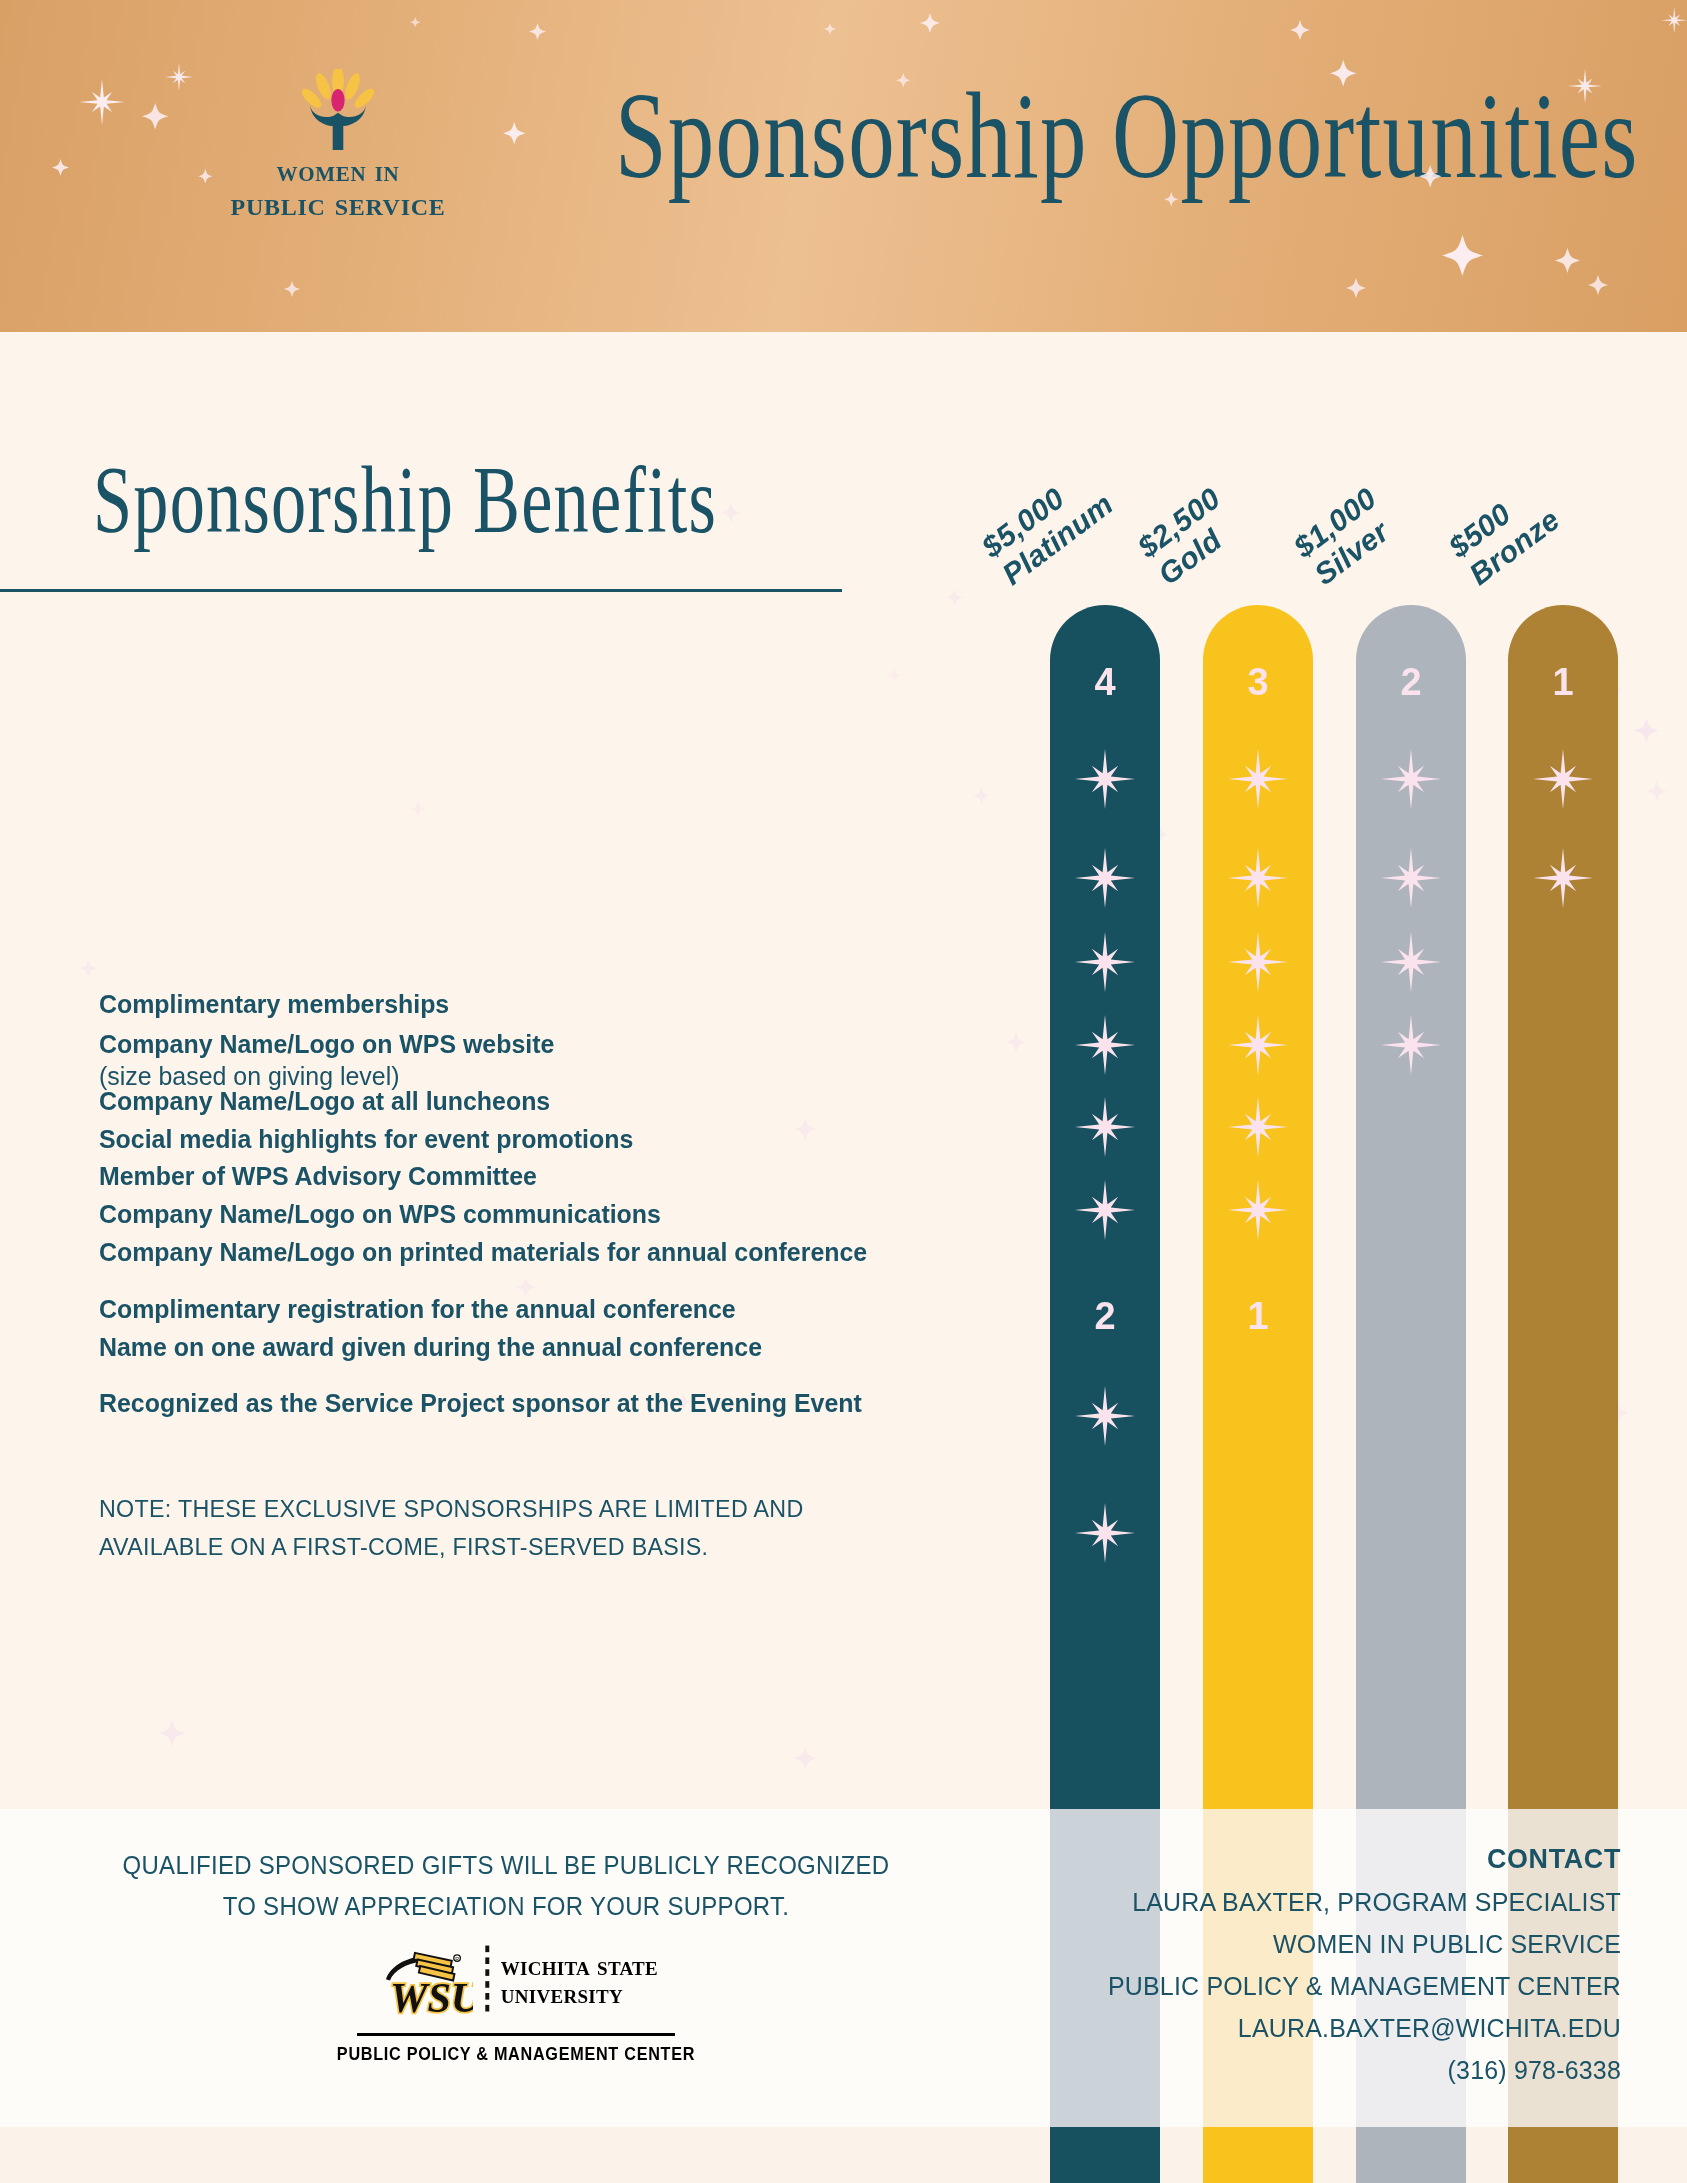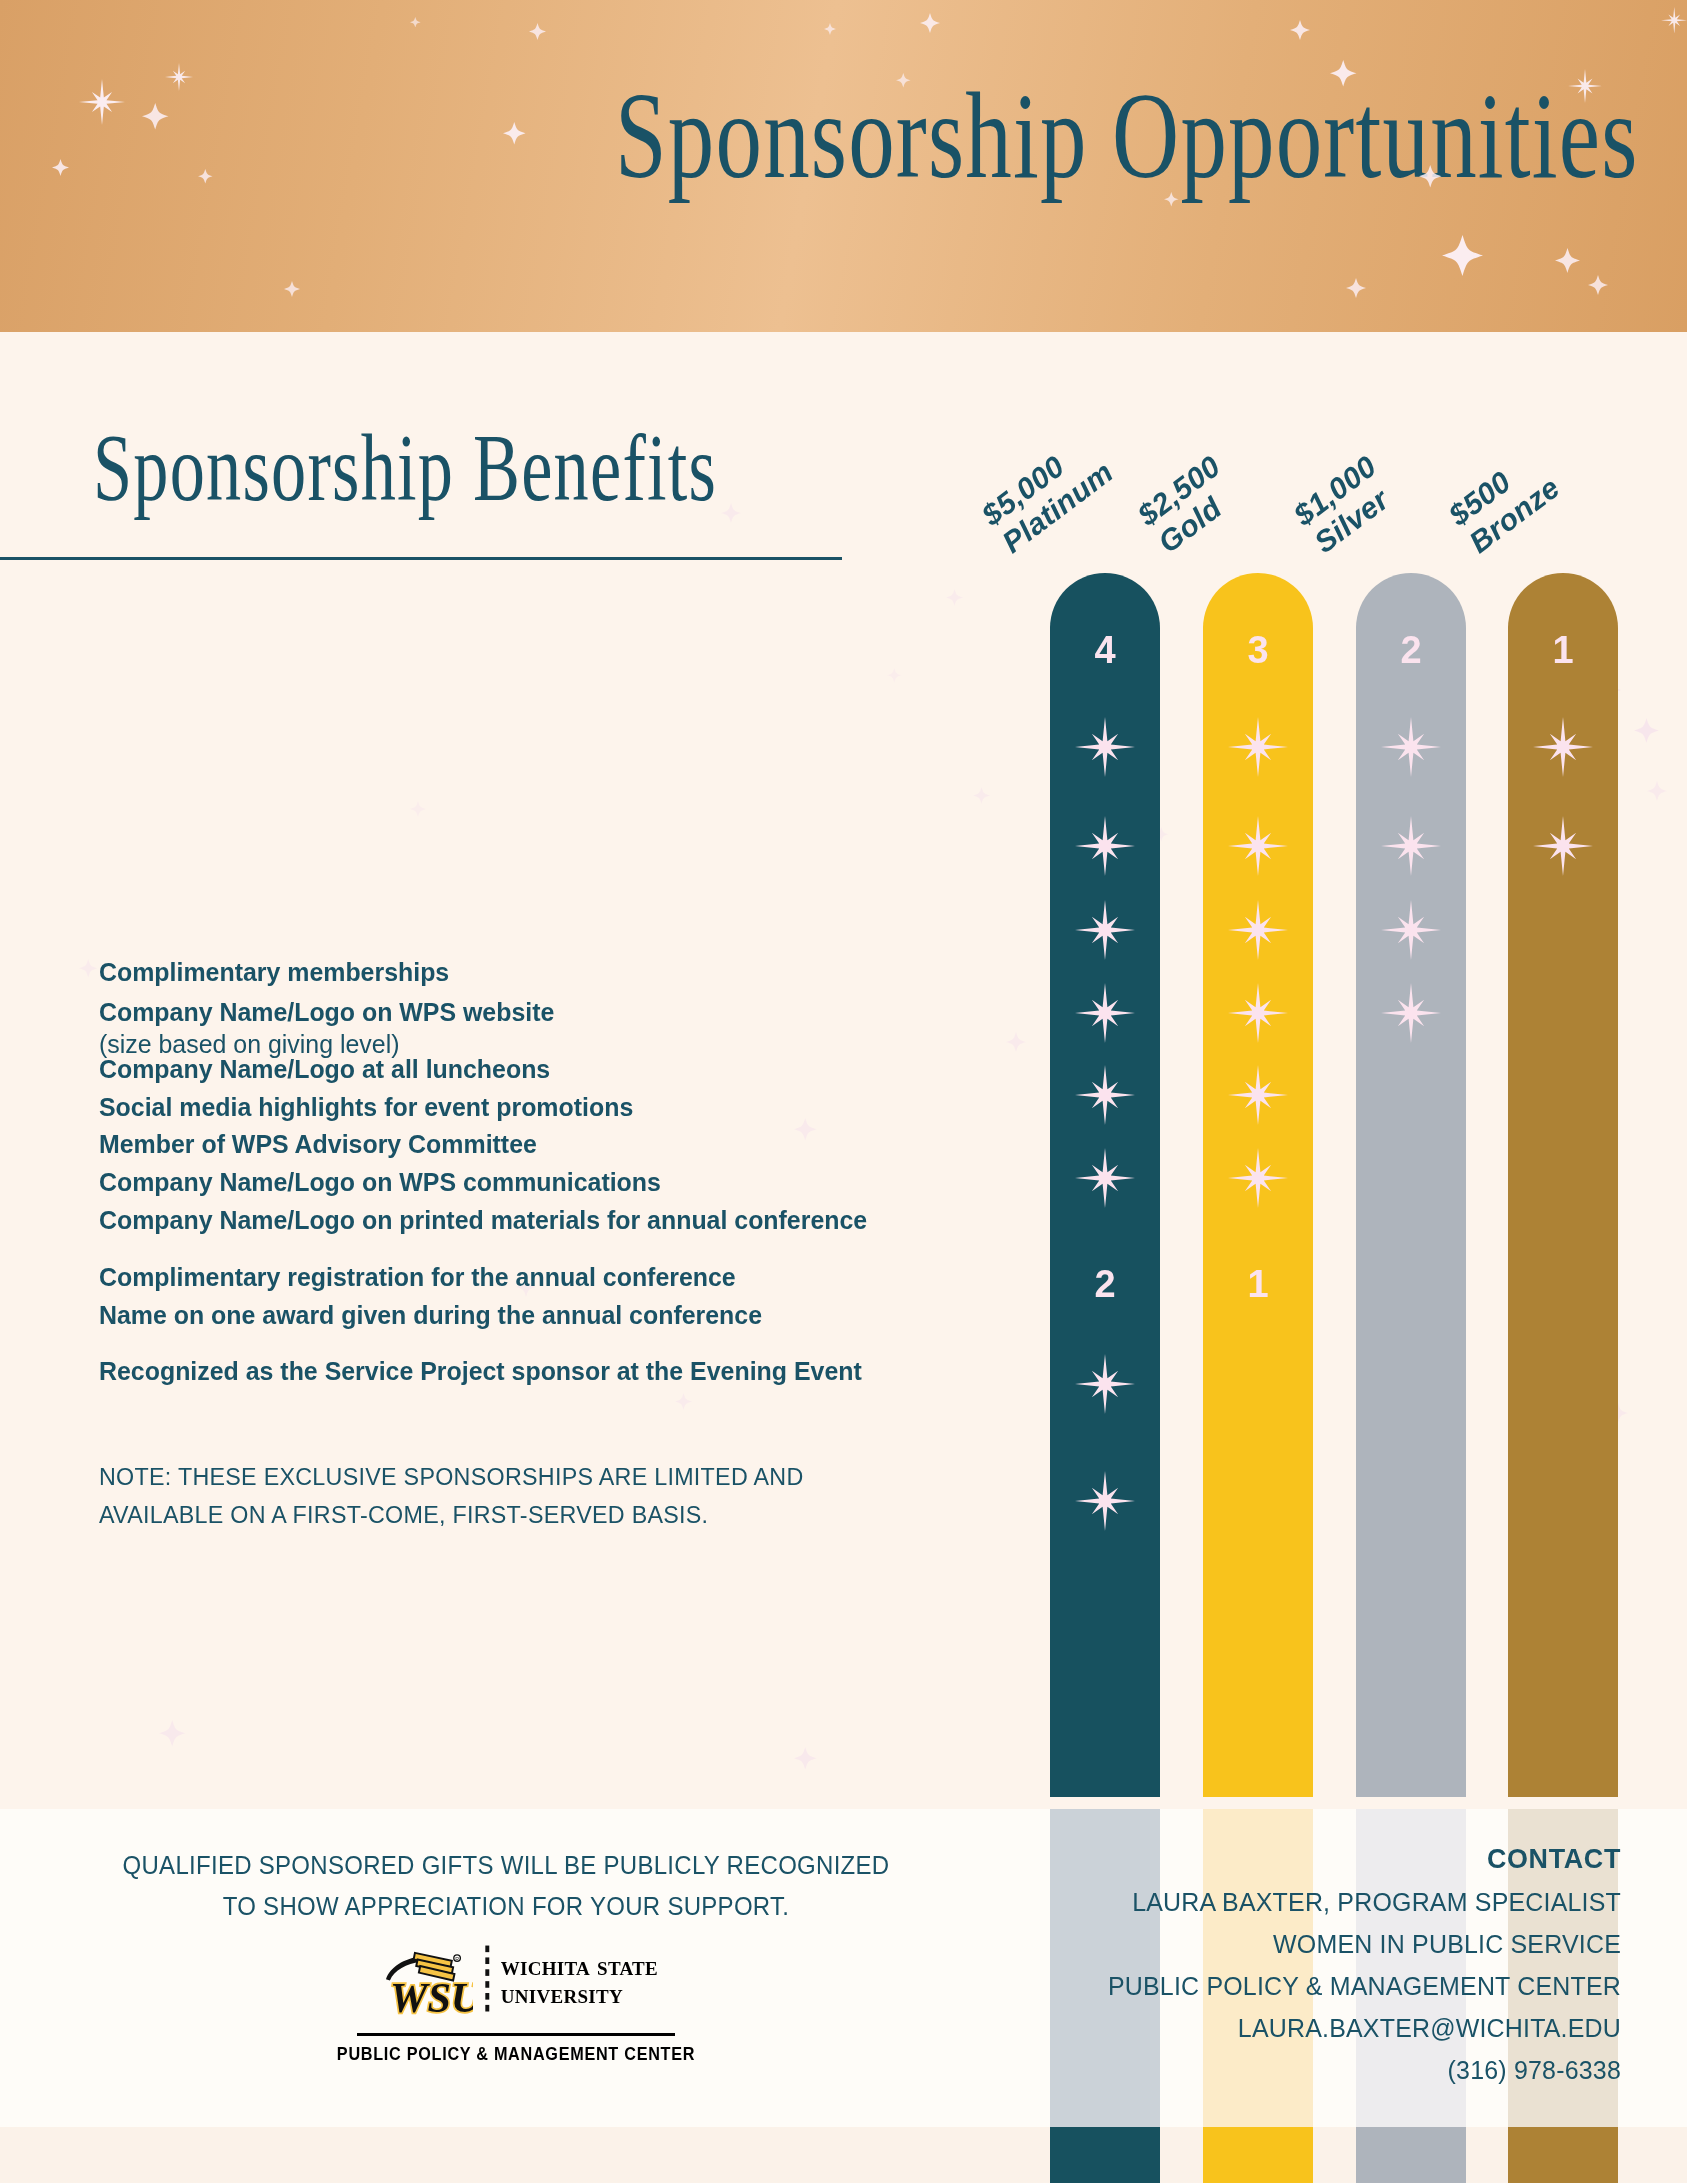--- a/index.html
+++ b/index.html
@@ -44,21 +44,21 @@
     font-size:30px;letter-spacing:0.7px;line-height:1.05;margin-top:2.6px;
     font-variant:small-caps;text-transform:lowercase;
   }
   .wps-line2{
     color:#1A5266;font-family:"Liberation Serif",serif;font-weight:700;
     font-size:34px;letter-spacing:0.7px;line-height:1.05;
     font-variant:small-caps;text-transform:lowercase;
   }
 
   
-  .main{position:absolute;left:0;top:320px;width:1625px;height:1477px;z-index:3;}
+  .main{position:absolute;left:0;top:352px;width:1625px;height:1477px;z-index:3;}
 
   .benefits-heading{
     position:absolute;left:93px;top:99px;
     color:#1A5266;
     font-family:"Liberation Serif",serif;
     font-size:74px;line-height:1;letter-spacing:1.3px;
     transform:scaleX(0.95) scaleY(1.30);
     transform-origin:left top;
     white-space:nowrap;
   }
@@ -381,20 +381,36 @@
             <path d="M12 0 C14.879999999999999 9.120000000000001 14.879999999999999 9.120000000000001 24 12 C14.879999999999999 14.879999999999999 14.879999999999999 14.879999999999999 12 24 C9.120000000000001 14.879999999999999 9.120000000000001 14.879999999999999 0 12 C9.120000000000001 9.120000000000001 9.120000000000001 9.120000000000001 12 0 Z" fill="#FDF1F8"></path>
           </svg>
         </div>
         <div class="spark4" style="left: 410px; top: 16.5px;">
           <svg width="10.6" height="10.6" viewBox="0 0 16 16" style="opacity:0.65">
             <path d="M8 0 C9.92 6.08 9.92 6.08 16 8 C9.92 9.92 9.92 9.92 8 16 C6.08 9.92 6.08 9.92 0 8 C6.08 6.08 6.08 6.08 8 0 Z" fill="#FDF1F8"></path>
           </svg>
         </div>
       </div>
 
+    <div class="wps-logo">
+      <svg class="wps-mark" viewBox="0 0 160 125">
+        <g fill="#F6C344">
+          <ellipse cx="80" cy="18" rx="9" ry="23"></ellipse>
+          <ellipse cx="58" cy="26" rx="8.5" ry="21" transform="rotate(-22 58 26)"></ellipse>
+          <ellipse cx="102" cy="26" rx="8.5" ry="21" transform="rotate(22 102 26)"></ellipse>
+          <ellipse cx="40" cy="44" rx="8" ry="19" transform="rotate(-46 40 44)"></ellipse>
+          <ellipse cx="120" cy="44" rx="8" ry="19" transform="rotate(46 120 44)"></ellipse>
+        </g>
+        <ellipse cx="80" cy="47" rx="10" ry="17" fill="#D6246E"></ellipse>
+        <path d="M38 55 C40 78 62 86 72 86 L72 122 L88 122 L88 86 C98 86 120 78 122 55
+                 C120 70 100 76 86 70 L80 66 L74 70 C60 76 40 70 38 55 Z" fill="#1A5266"></path>
+      </svg>
+      <div class="wps-line1">Women in</div>
+      <div class="wps-line2">Public Service</div>
+    </div>
 
     <div class="header-title">Sponsorship Opportunities</div>
   </div>
 
   <div class="main">
 
     <div class="benefits-heading">Sponsorship Benefits</div>
     <div class="heading-rule"></div>
 
     <div id="tier-heads">

